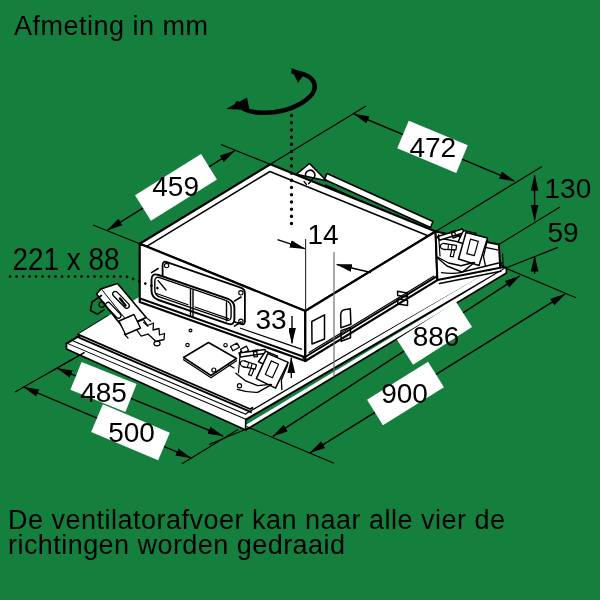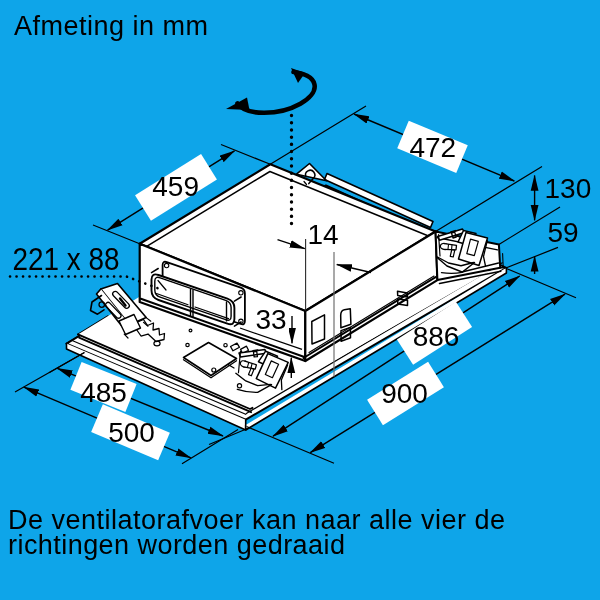--- a/index.html
+++ b/index.html
@@ -1,16 +1,16 @@
 <!DOCTYPE html>
 <html><head>
 <meta charset="utf-8">
 <style>
   html,body{margin:0;padding:0;background:#fff;}
-  #page{position:relative;width:600px;height:600px;background:#0ea5e9;overflow:hidden;
+  #page{position:relative;width:600px;height:600px;background:#15803d;overflow:hidden;
         font-family:"Liberation Sans", sans-serif;text-align:center;}
   svg{position:absolute;left:0;top:0;}
   .lbl{font-family:"Liberation Sans", sans-serif;font-size:27px;fill:#000;}
 </style>
 </head>
 <body>
 <div id="page">
 <svg width="600" height="600" viewBox="0 0 600 600">
 <defs>
 <marker id="ah" markerUnits="userSpaceOnUse" markerWidth="16" markerHeight="9" refX="15.2" refY="4.5" orient="auto">

